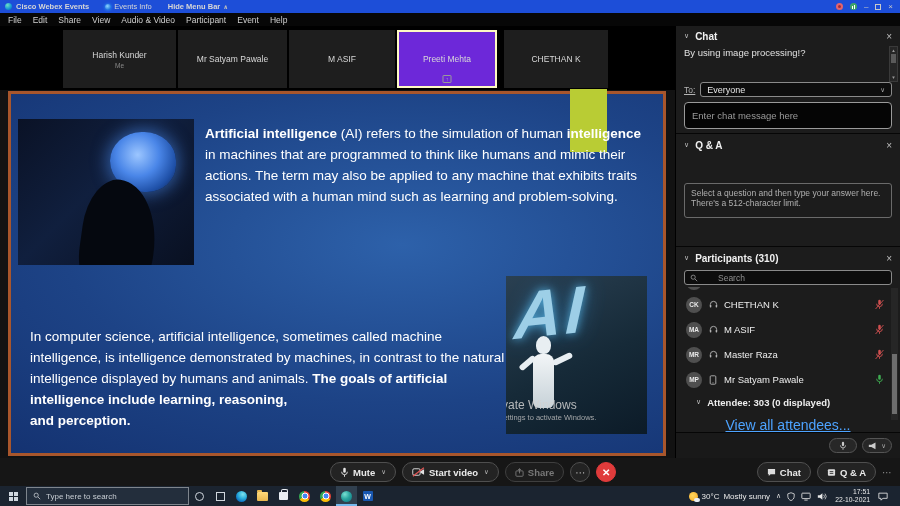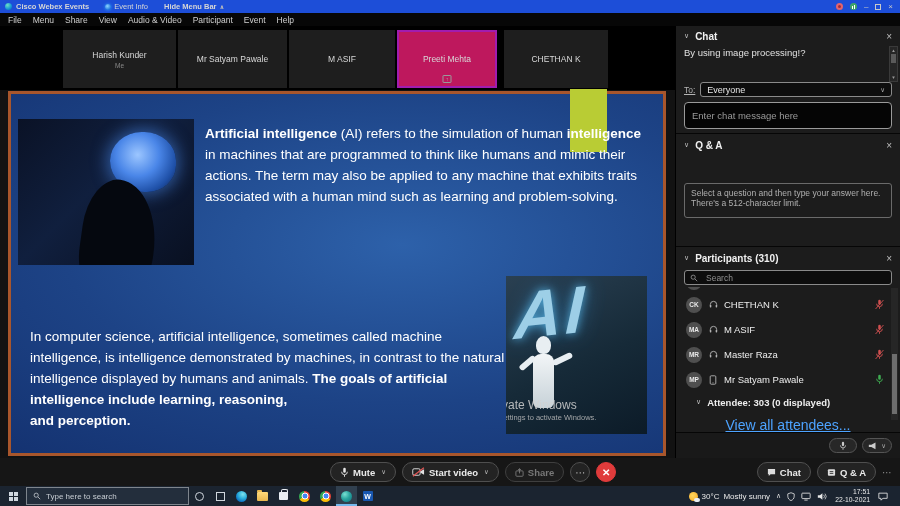--- a/index.html
+++ b/index.html
@@ -23,21 +23,21 @@
 .wc {color:#c9c9c9; font-size:8px; line-height:1;}
 .wc-max {width:6px; height:6px; border:1px solid #c9c9c9; display:inline-block;}
 
 
 .menubar {position:absolute; top:13px; left:0; width:100%; height:13px; background:#070707; display:flex; align-items:center; gap:1px; padding-left:3px; font-size:8.5px; color:#cfcfcf;}
 .menu-item {padding:0 5px;}
 
 
 .video-strip {position:absolute; top:26px; left:0; width:675px; height:64px; background:#000;}
 .vtile {position:absolute; top:4px; height:58px; background:#1e1e1e; display:flex; flex-direction:column; align-items:center; justify-content:center; color:#d8d8d8; font-size:8.5px;}
-.vtile.active {border:2px solid #a21caf; background:#be185d;}
+.vtile.active {border:2px solid #fef9c3; background:#6d28d9;}
 .vtile .sub {font-size:6.5px; color:#8a8a8a; margin-top:2px;}
 .share-badge {position:absolute; bottom:3px; left:50%; transform:translateX(-50%); width:9px; height:8px; border:1px solid #9a9a9a; border-radius:1px; color:#bbb; font-size:5.5px; line-height:6px; text-align:center;}
 
 
 .main {position:absolute; top:90px; left:0; width:675px; height:368px; background:#121212;}
 .slide {position:absolute; left:8px; top:1px; width:658px; height:365px; border:3px solid #a8562c;
   background:radial-gradient(ellipse 130% 110% at 60% 42%, #2d61aa 0%, #1d4386 40%, #13306e 75%, #0f2760 100%);}
 .p1 {position:absolute; left:194px; top:29px; width:436px; color:#fff; font-size:13.5px; line-height:1.56; z-index:2;}
 .p2 {position:absolute; left:19px; top:232px; width:476px; color:#fff; font-size:13.5px; line-height:1.56; z-index:2;}
 .bld {font-weight:bold;}
@@ -77,21 +77,21 @@
 .chat-input {position:absolute; left:8px; right:8px; top:76px; height:27px; border:1px solid #9a9a9a; border-radius:4px; background:#050505; color:#e0e0e0; font-size:9.5px; padding:4px 7px; font-family:inherit; outline:none;}
 .chat-input::placeholder {color:#9a9a9a;}
 .qa-section {position:absolute; top:109px; left:0; right:0; height:112px; border-bottom:1px solid #060606;}
 .qa-tabs {position:absolute; top:23px; left:0; right:0; height:18px; border-bottom:1px solid #3a3a3a;}
 .qa-tab {position:absolute; left:10px; top:2px; width:56px; text-align:center; color:#e8e8e8; font-size:9px; height:15px; border-bottom:2px solid #fff;}
 .qa-answer {position:absolute; left:8px; right:8px; top:48px; height:35px; border:1px solid #6a6a6a; border-radius:3px; background:transparent; color:#b5b5b5; font-size:8.5px; padding:4px 6px; font-family:inherit; resize:none; outline:none;}
 .qa-answer::placeholder {color:#b0b0b0;}
 .qa-buttons {position:absolute; right:8px; top:89px; display:flex; gap:6px;}
 .qa-btn {border:1px solid #4a4a4a; border-radius:8px; color:#707070; font-size:8px; padding:2px 12px; background:transparent; font-family:inherit;}
 .pt-section {position:absolute; top:222px; left:0; right:0; bottom:0;}
-.pt-search {position:absolute; left:8px; right:8px; top:22px; height:15px; border:1px solid #8a8a8a; border-radius:3px; background:#0d0d0d; display:flex; align-items:center; padding:0 5px; gap:8px;}
+.pt-search {position:absolute; left:8px; right:8px; top:22px; height:15px; border:1px solid #8a8a8a; border-radius:3px; background:#0d0d0d; display:flex; align-items:center; padding:0 5px; gap:20px;}
 .pt-search input {flex:1; background:transparent; border:none; outline:none; color:#ddd; font-size:8.5px; font-family:inherit;}
 .pt-search input::placeholder {color:#8f8f8f;}
 .pt-partial {position:absolute; left:0; right:10px; top:39px; height:5px; overflow:hidden;}
 .pt-partial .pt-row {margin-top:-18px;}
 .pt-list {position:absolute; left:0; right:10px; top:44px; height:126px; overflow:hidden;}
 .pt-row {position:relative; height:25px; display:flex; align-items:center; padding-left:10px; gap:6px;}
 .avatar {width:16px; height:16px; border-radius:50%; background:#4f4f4f; color:#e8e8e8; font-size:6.5px; display:flex; align-items:center; justify-content:center; font-weight:bold; flex:0 0 16px;}
 .dev-icon {width:10px; display:flex; align-items:center; justify-content:center;}
 .pt-name {font-size:9.5px; color:#ececec;}
 .mic {margin-left:auto; margin-right:6px; display:flex; align-items:center;}
@@ -149,41 +149,41 @@
 </head>
 <body>
 
 <div id="screen">
 
   <div class="titlebar">
     <span class="wx-logo"></span>
     <span class="tb-app">Cisco Webex Events</span>
     <span class="tb-eventinfo">
       <span class="ei-dot"></span>
-      <span>Event Info</span>
+      <span>Events Info</span>
     </span>
     <span class="tb-hidemenu">
       <span>Hide Menu Bar</span>
       <span class="chev-t">∧</span>
     </span>
     <span class="tb-right">
       <span class="dot-rec"></span>
       <span class="dot-live">
           <i style="height:3px"></i>
           <i style="height:4px"></i>
         </span>
       <span class="wc">–</span>
       <span class="wc-max"></span>
       <span class="wc">×</span>
     </span>
   </div>
 
   <div class="menubar">
     <span class="menu-item">File</span>
-    <span class="menu-item">Menu</span>
+    <span class="menu-item">Edit</span>
     <span class="menu-item">Share</span>
     <span class="menu-item">View</span>
     <span class="menu-item">Audio &amp; Video</span>
     <span class="menu-item">Participant</span>
     <span class="menu-item">Event</span>
     <span class="menu-item">Help</span>
   </div>
 
   <div class="video-strip">
     <div class="vtile" style="left:63px;width:113px">

